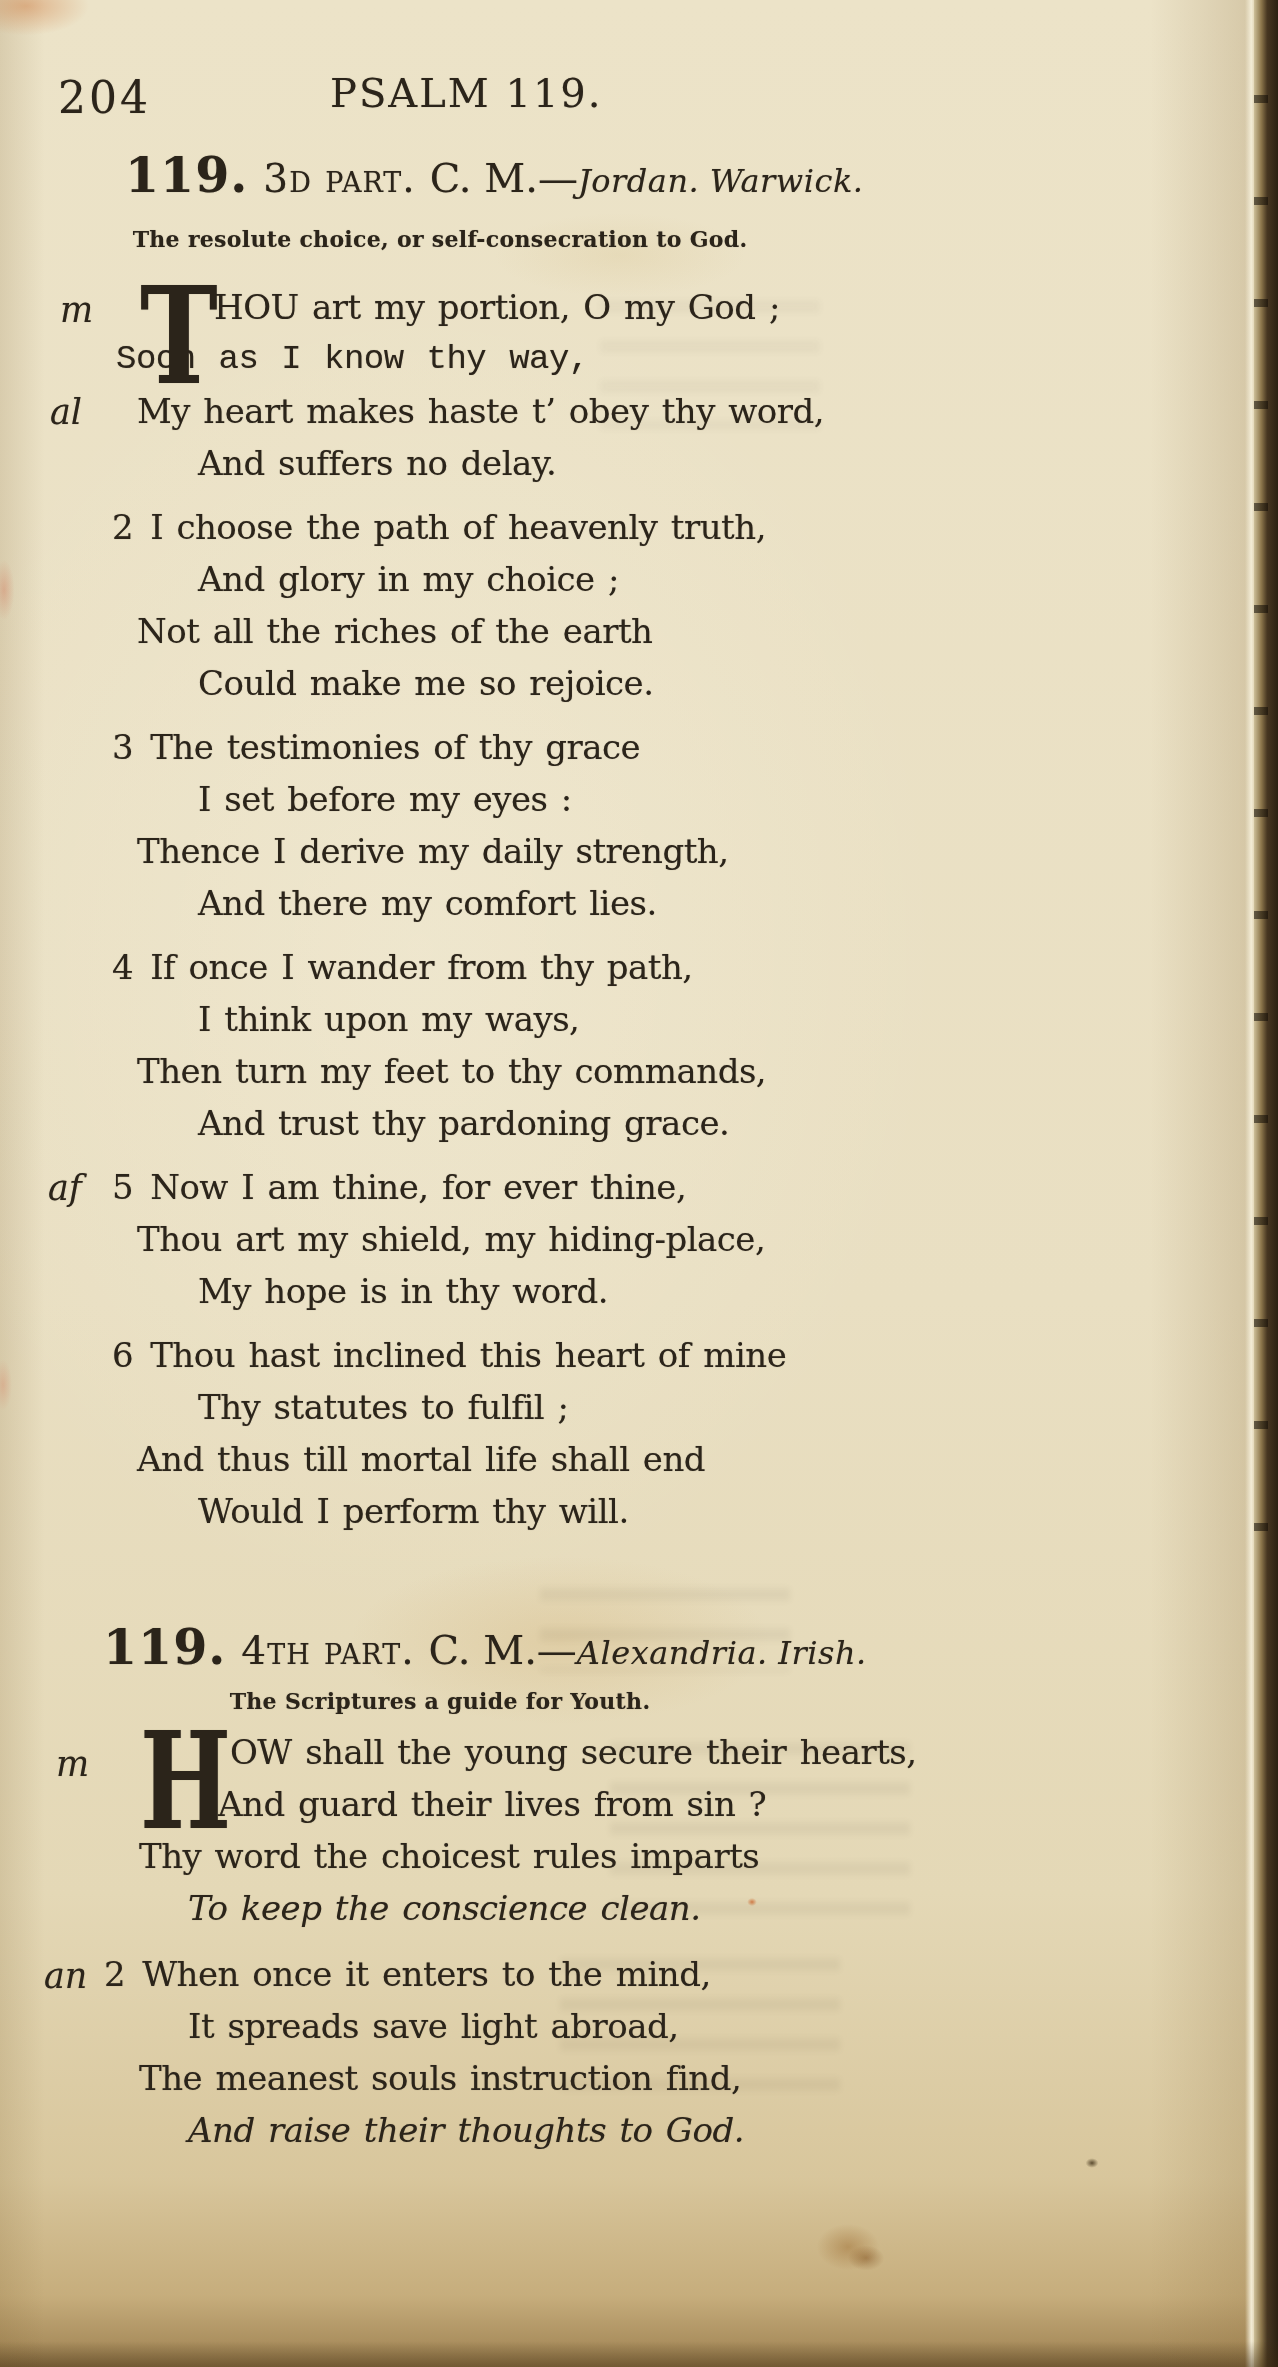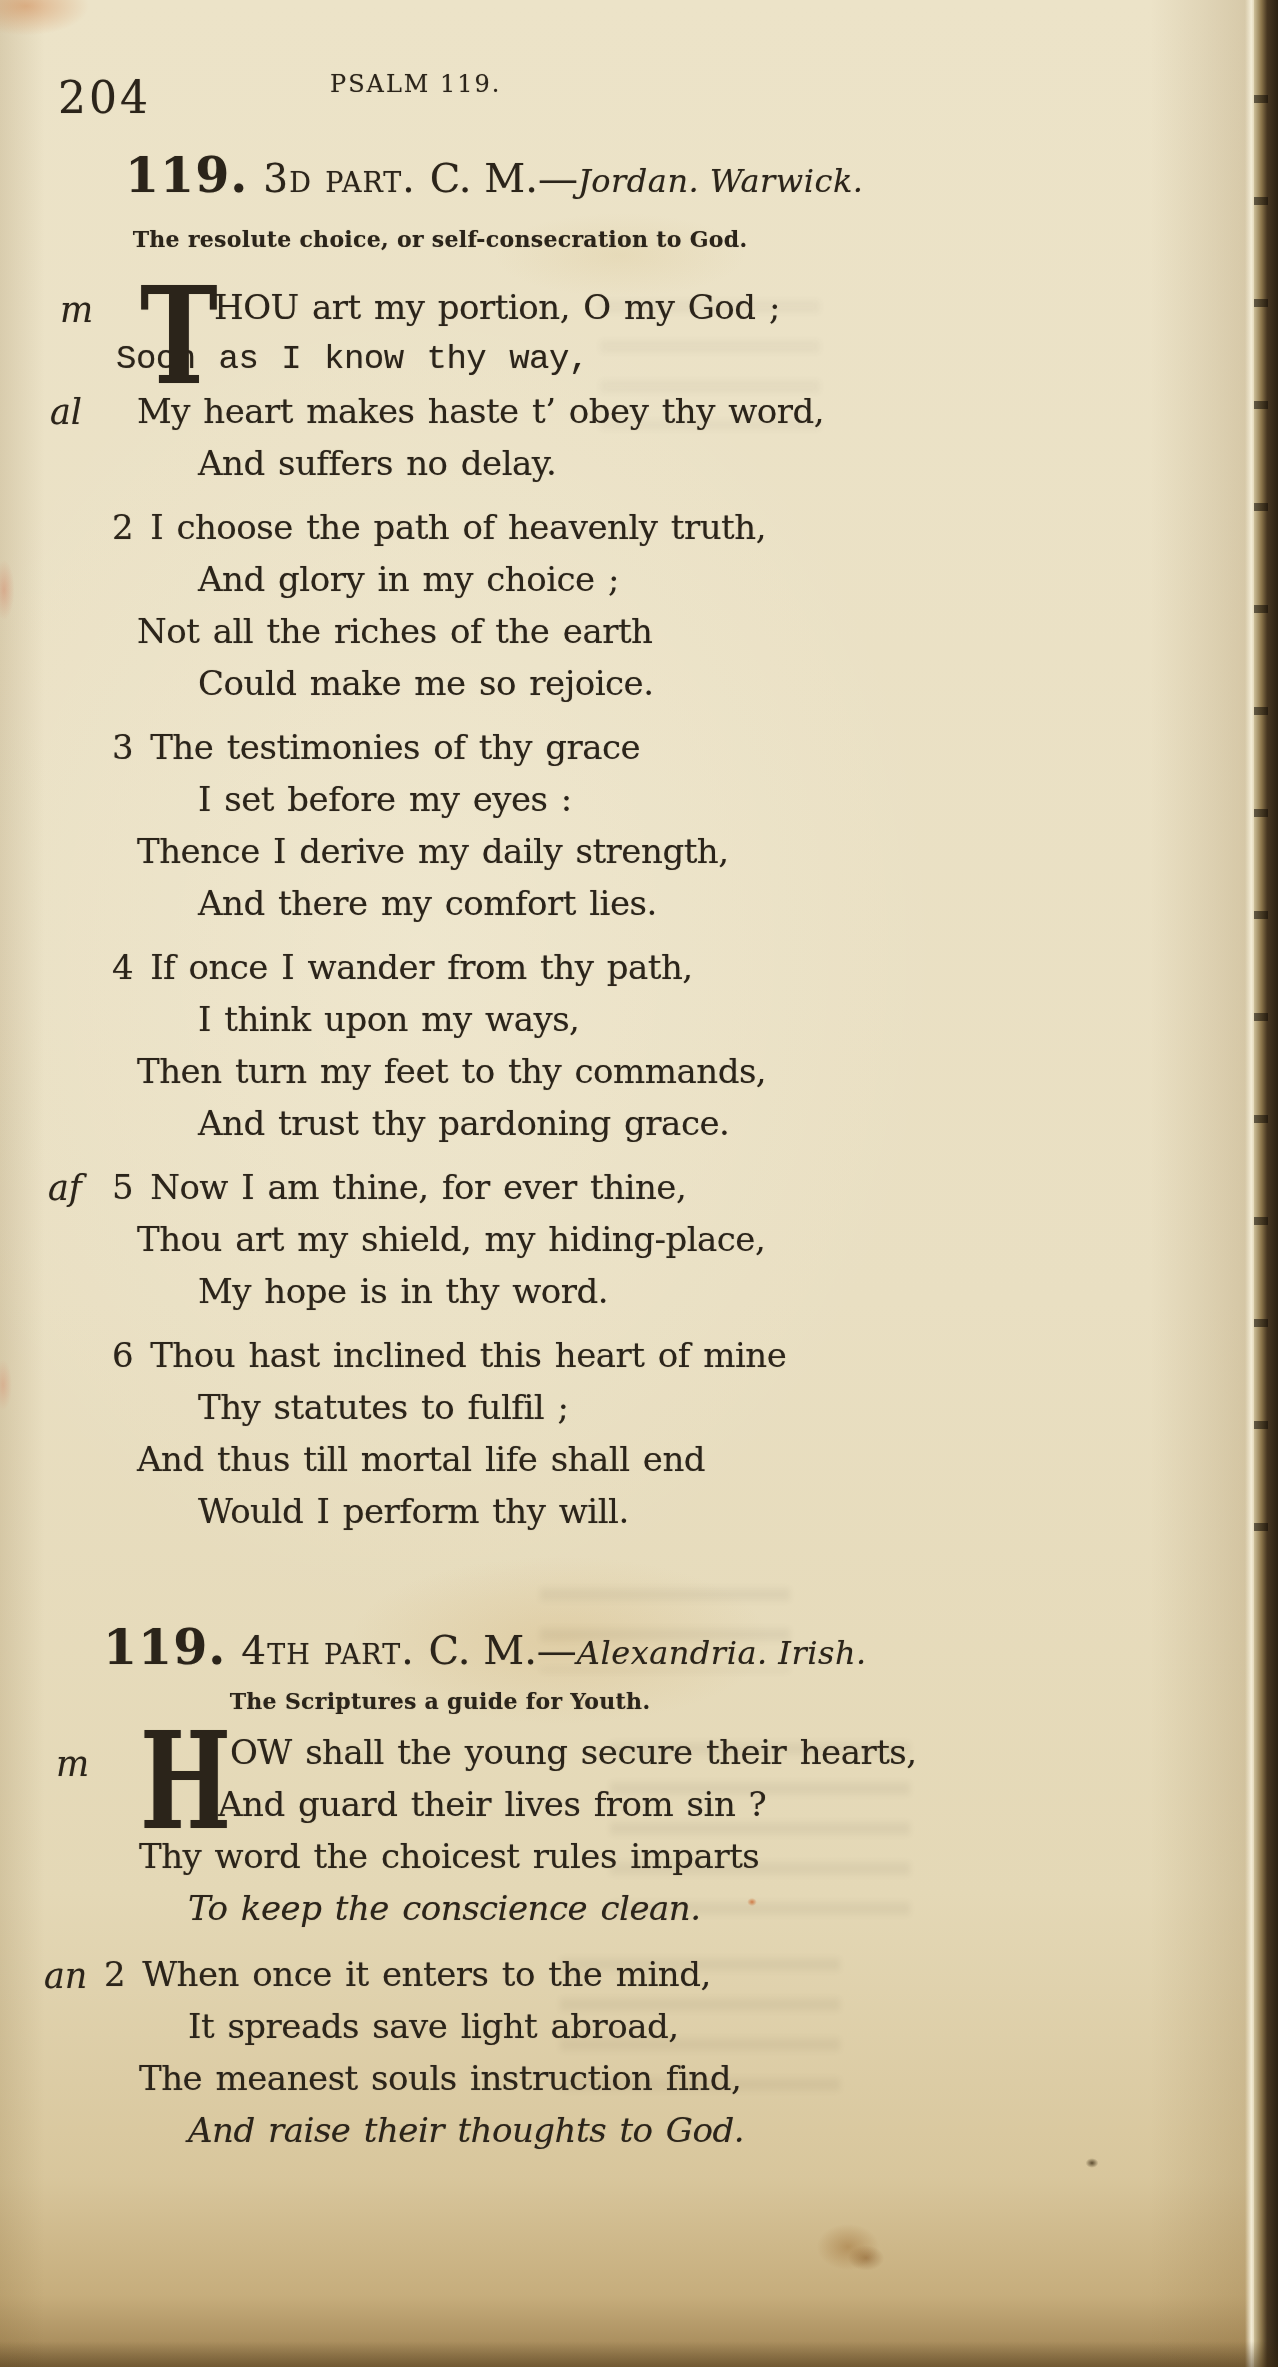--- a/index.html
+++ b/index.html
@@ -36,21 +36,21 @@
     background:linear-gradient(180deg,rgba(60,42,16,0),rgba(60,42,16,.45));}
   
   .ghost{position:absolute;opacity:.10;filter:blur(3px);
     background:repeating-linear-gradient(180deg,rgba(62,52,32,.55) 0 13px,transparent 13px 40px);}
   .ghost.g1{left:540px;top:1588px;width:250px;height:84px;}
   .ghost.g2{left:610px;top:1742px;width:300px;height:180px;}
   .ghost.g3{left:560px;top:1958px;width:280px;height:160px;}
   .ghost.g4{left:600px;top:300px;width:220px;height:130px;opacity:.07;}
   
   .pageno{position:absolute;left:58px;top:72px;font-size:44px;letter-spacing:3px;}
-  .runtitle{position:absolute;left:330px;top:70px;font-size:24px;letter-spacing:2px;}
+  .runtitle{position:absolute;left:330px;top:70px;font-size:40px;letter-spacing:2px;}
   
   .hymn-head{position:absolute;display:flex;align-items:baseline;white-space:nowrap;}
   #h1-head{left:125px;top:146px;}
   #h2-head{left:103px;top:1618px;}
   .hymn-no{font-size:49px;font-weight:bold;margin-right:15px;letter-spacing:1px;}
   .hymn-part{font-variant:small-caps;font-size:39px;margin-right:14px;letter-spacing:1px;}
   .hymn-meter{font-size:40px;}
   .hymn-tunes{font-size:32px;font-style:italic;letter-spacing:.5px;}
   .hymn-subject{position:absolute;left:40px;width:800px;text-align:center;
     font-size:22px;font-weight:bold;letter-spacing:.3px;}

